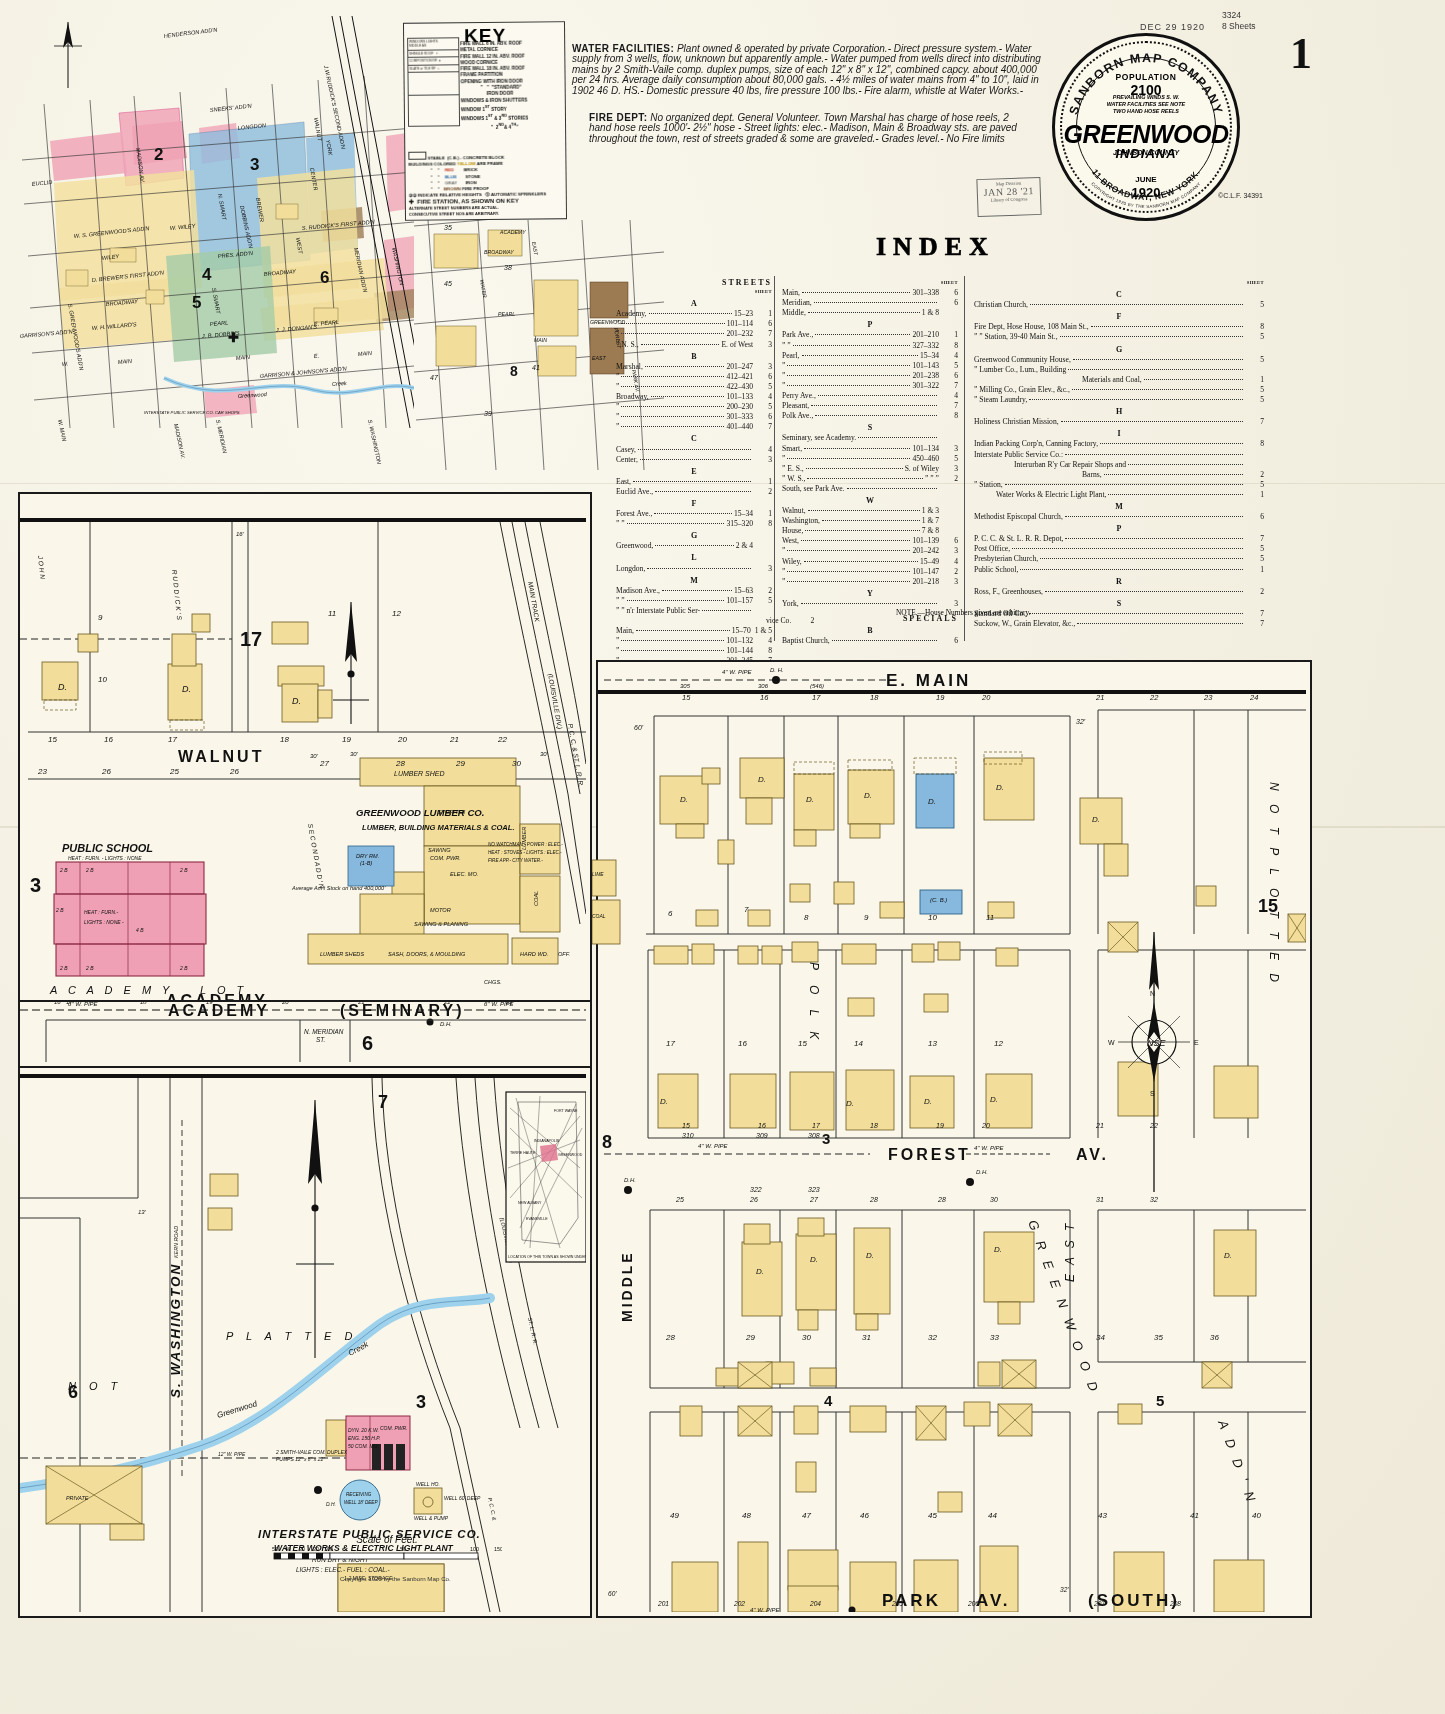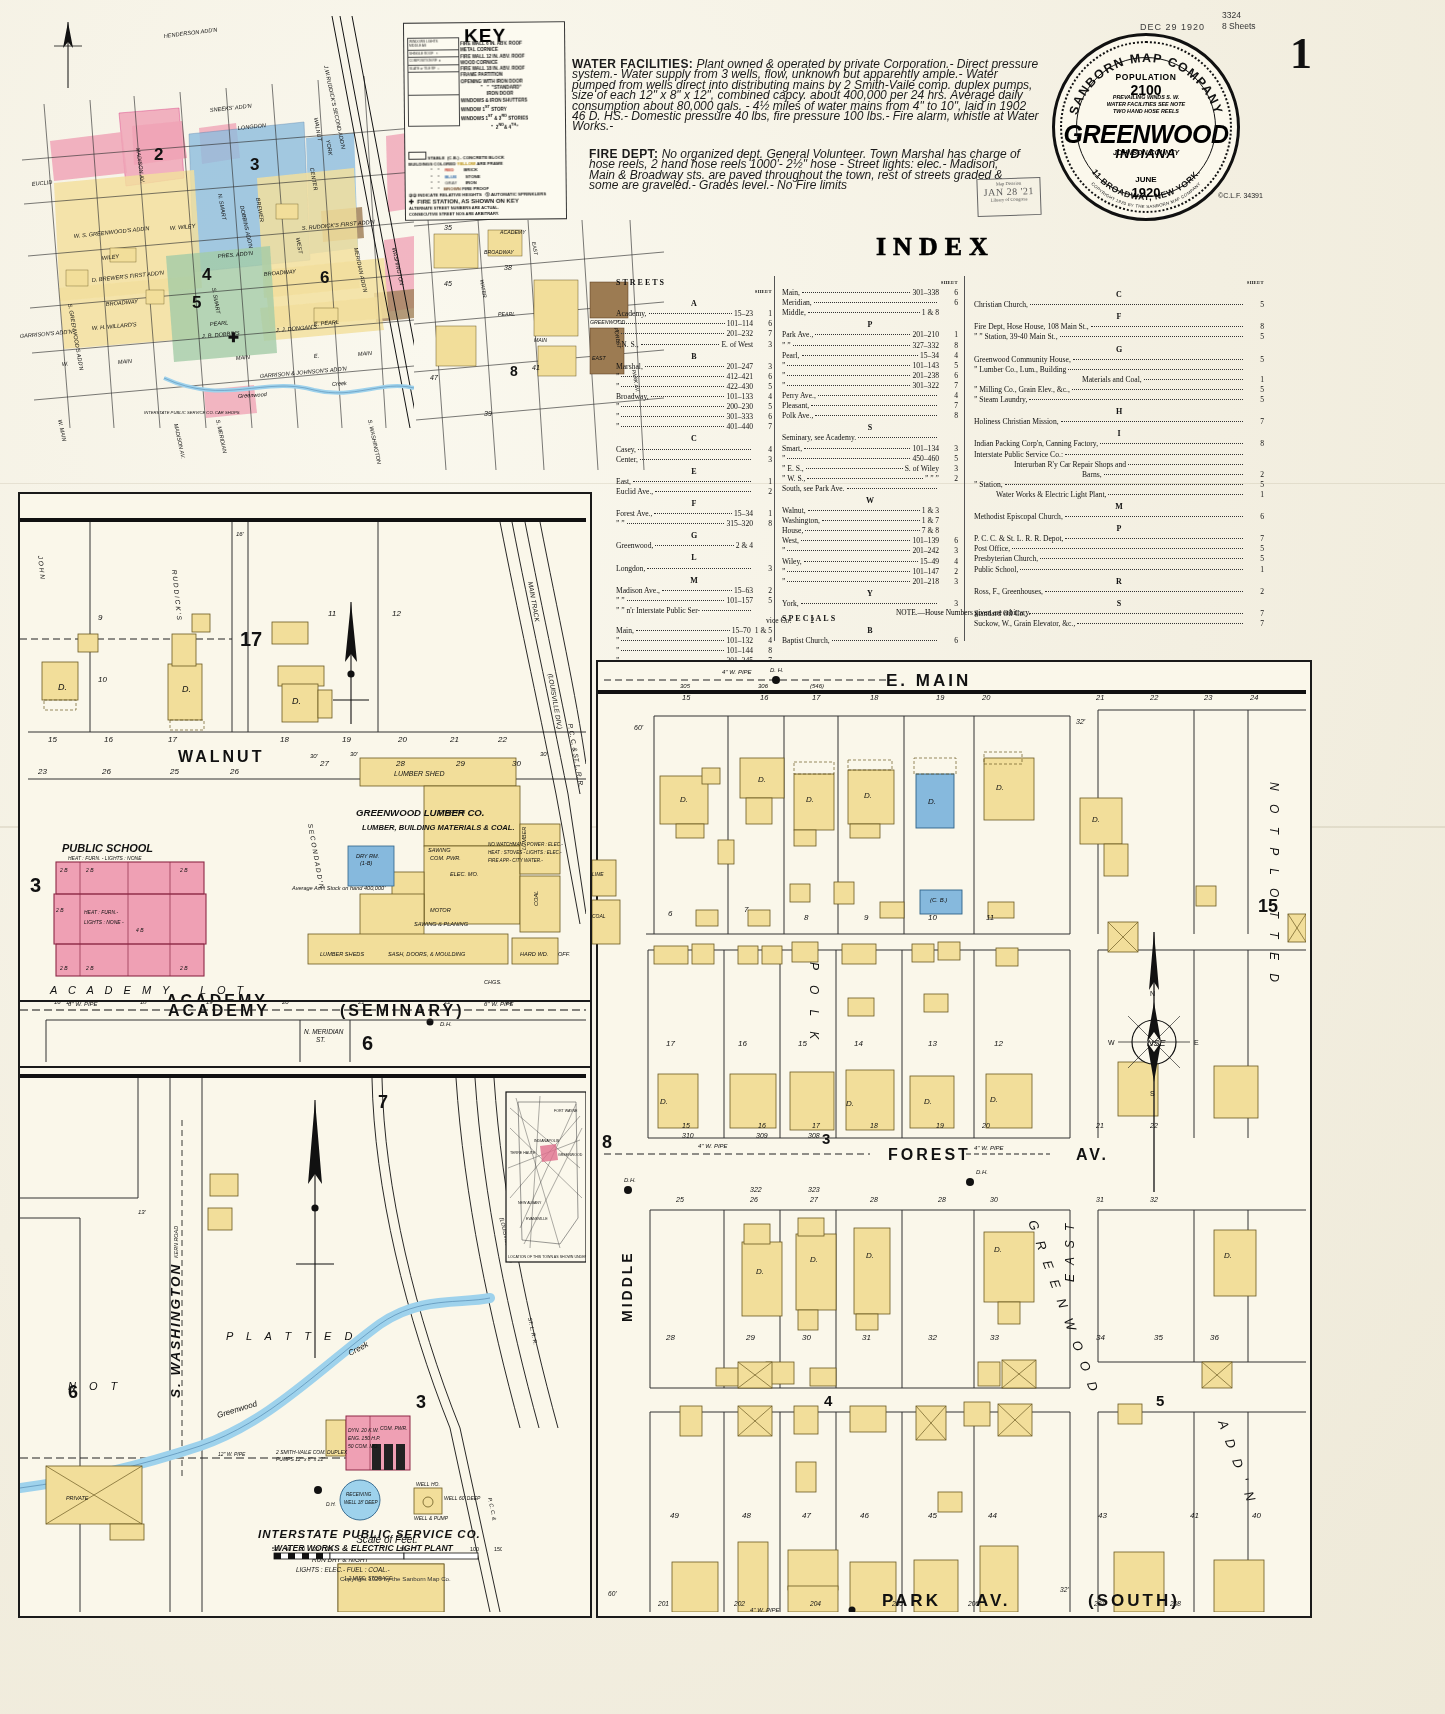--- a/index.html
+++ b/index.html
@@ -37,23 +37,23 @@
     font-size:3.2px;line-height:4.4px;font-family:"Liberation Sans",sans-serif;color:#222;
   }
   #keybox .kbot{
     position:absolute;left:3px;top:128px;width:154px;
     font-size:4.4px;line-height:6.2px;font-family:"Liberation Sans",sans-serif;
     font-weight:bold;color:#111;
   }
   .swatchR{color:#c0392b}.swatchB{color:#2a66a8}.swatchG{color:#6b6b6b}
   .swatchY{color:#b58900}.swatchBr{color:#6b4423}
   
-  #notes{position:absolute;left:572px;top:59px;width:470px;
+  #notes{position:absolute;left:572px;top:44px;width:470px;
     font-family:"Liberation Sans",sans-serif;font-style:italic;
-    font-size:12px;line-height:10.4px;color:#1a1a1a;}
+    font-size:10px;line-height:10.4px;color:#1a1a1a;}
   #notes b{font-style:normal;letter-spacing:.4px;}
   
   #seal{position:absolute;left:1052px;top:33px;width:182px;height:182px;border-radius:50%;
     border:3px solid #111;background:#fbf8ec;}
   #seal:before{content:"";position:absolute;inset:5px;border-radius:50%;
     border:2px dotted #111;}
   #seal:after{content:"";position:absolute;inset:21px;border-radius:50%;
     border:1.4px solid #111;}
   .arcTop{position:absolute;left:0;top:0;width:182px;height:182px;}
   #seal .ctr{position:absolute;left:0;right:0;text-align:center;
@@ -65,21 +65,21 @@
   #sealCounty{top:113px;font-size:7px;font-weight:bold;font-style:italic;}
   #sealState{top:110px;font-size:13px;font-weight:bold;font-style:italic;letter-spacing:1px;}
   #sealMonth{top:139px;font-size:8px;font-weight:bold;}
   #sealYear{top:149px;font-size:13px;font-weight:bold;}
   
   #index{position:absolute;left:596px;top:236px;width:710px;height:410px;}
   #indexTitle{position:absolute;left:280px;top:-4px;font-size:26px;font-weight:bold;
     font-family:"Liberation Serif",serif;letter-spacing:7px;
     -webkit-text-stroke:.6px #000;}
   .idxcol{position:absolute;top:42px;font-size:7.6px;line-height:9.1px;color:#111;}
-  .idxcol .hdr{font-weight:bold;text-align:left;letter-spacing:2px;font-size:8px;}
+  .idxcol .hdr{font-weight:bold;text-align:right;letter-spacing:2px;font-size:8px;}
   .idxcol .let{font-weight:bold;text-align:center;font-size:8px;padding-top:3px;}
   .row{display:flex;align-items:baseline;white-space:nowrap;}
   .row .nm{flex:0 0 auto;}
   .row .dots{flex:1 1 auto;overflow:hidden;margin:0 2px;
     border-bottom:1px dotted #333;position:relative;top:-2px;height:7px;}
   .row .rng{flex:0 0 auto;padding-right:4px;}
   .row .sht{flex:0 0 15px;text-align:right;}
   .vrule{position:absolute;top:40px;width:1px;background:#555;height:365px;}
   #note-hn{position:absolute;left:300px;top:372px;font-size:7.4px;}
   

